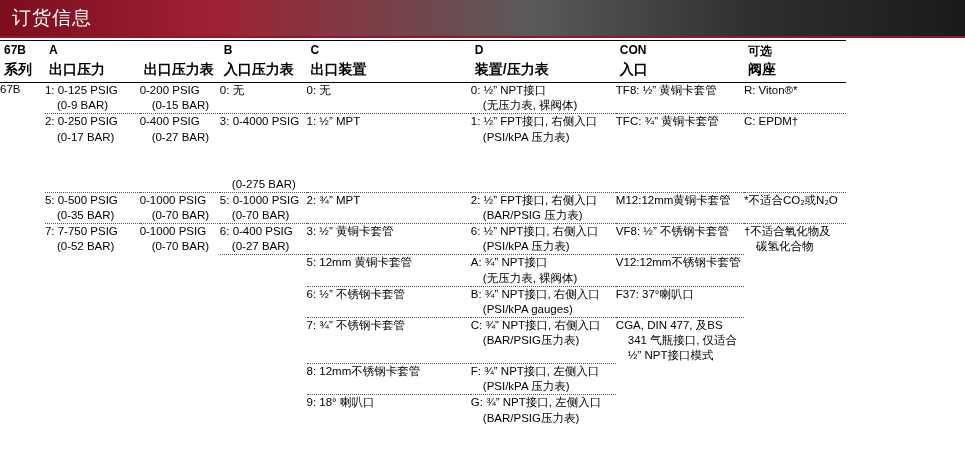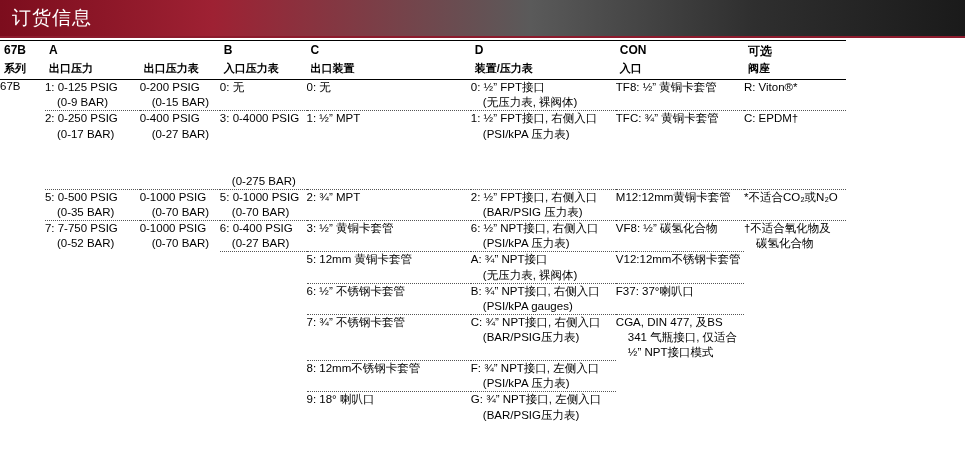--- a/index.html
+++ b/index.html
@@ -68,21 +68,21 @@
   .c-opt    { width: 117px; }
 
   .hdr-letters td {
     font-weight: bold;
     font-size: 12px;
     padding: 2px 6px 1px 4px;
     border-top: 1px solid #000;
   }
   .hdr-names td {
     font-weight: bold;
-    font-size: 11px;
+    font-size: 14px;
     padding: 0 6px 3px 4px;
     border-bottom: 1px solid #000;
   }
   .cellbox {
     padding: 5px 8px 5px 4px;
     line-height: 1.32;
   }
   .dots {
     border-bottom: 1px dotted #555;
   }
@@ -145,21 +145,21 @@
             <div>0-200 PSIG</div>
             <div style="padding-left: 12px;">(0-15 BAR)</div>
           </td>
           <td class="cellbox dots">
             <div>0: 无</div>
           </td>
           <td class="cellbox dots">
             <div>0: 无</div>
           </td>
           <td class="cellbox dots">
-            <div>0: ½” FPT接口</div>
+            <div>0: ½” NPT接口</div>
             <div style="padding-left: 12px;">(无压力表, 裸阀体)</div>
           </td>
           <td class="cellbox dots">
             <div>TF8: ½” 黄铜卡套管</div>
           </td>
           <td class="cellbox dots">
             <div>R: Viton®*</div>
           </td>
         </tr>
         <tr>
@@ -233,21 +233,21 @@
             <div style="padding-left: 12px;">(0-27 BAR)</div>
           </td>
           <td class="cellbox dots">
             <div>3: ½” 黄铜卡套管</div>
           </td>
           <td class="cellbox dots">
             <div>6: ½” NPT接口, 右侧入口</div>
             <div style="padding-left: 12px;">(PSI/kPA 压力表)</div>
           </td>
           <td class="cellbox dots">
-            <div>VF8: ½” 碳氢化合物</div>
+            <div>VF8: ½” 不锈钢卡套管</div>
           </td>
           <td class="cellbox">
             <div>†不适合氧化物及</div>
             <div style="padding-left: 12px;">碳氢化合物</div>
           </td>
         </tr>
         <tr>
           <td class="series-cell"></td>
           <td class="cellbox"></td>
           <td class="cellbox"></td>

